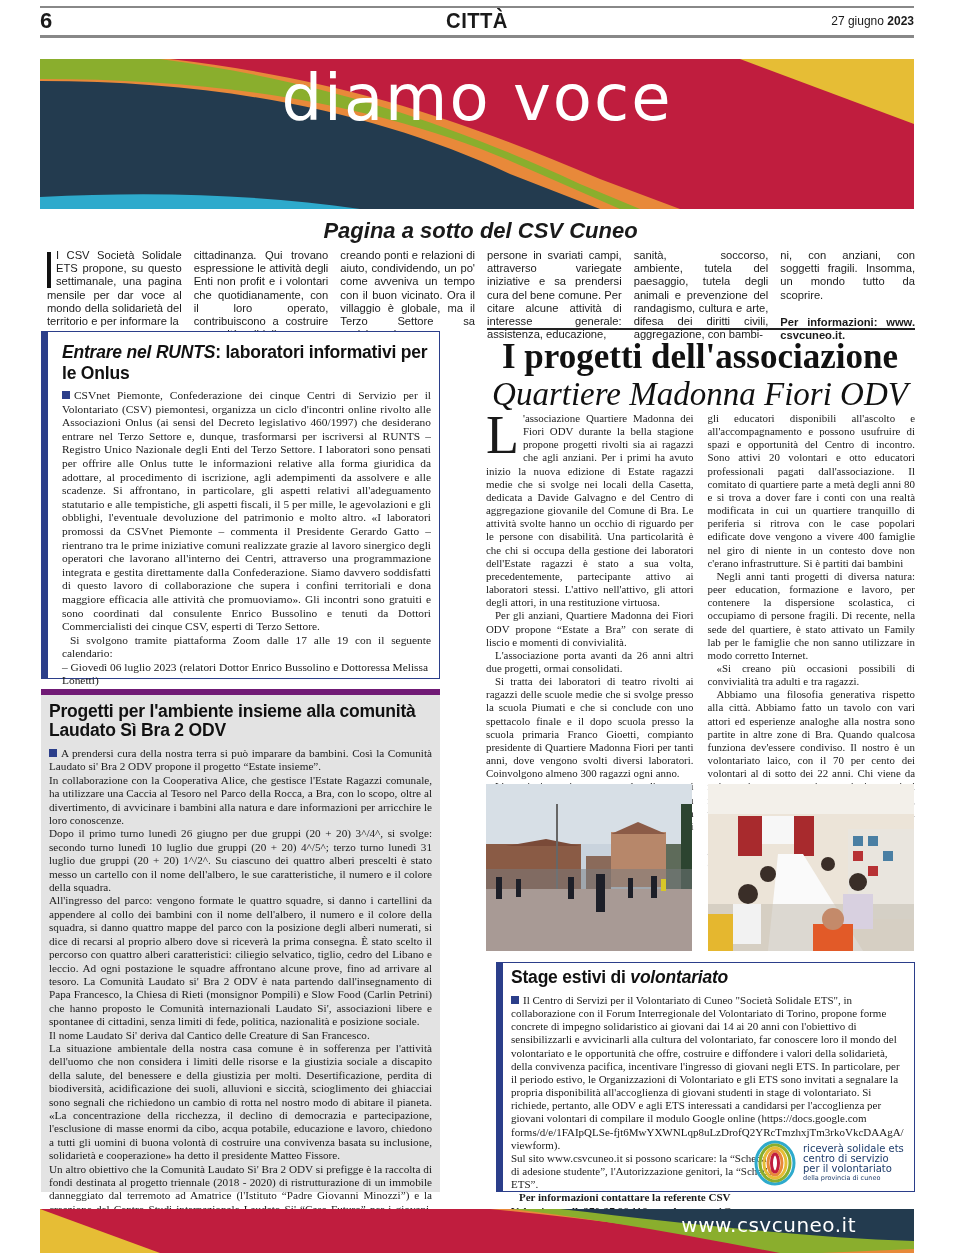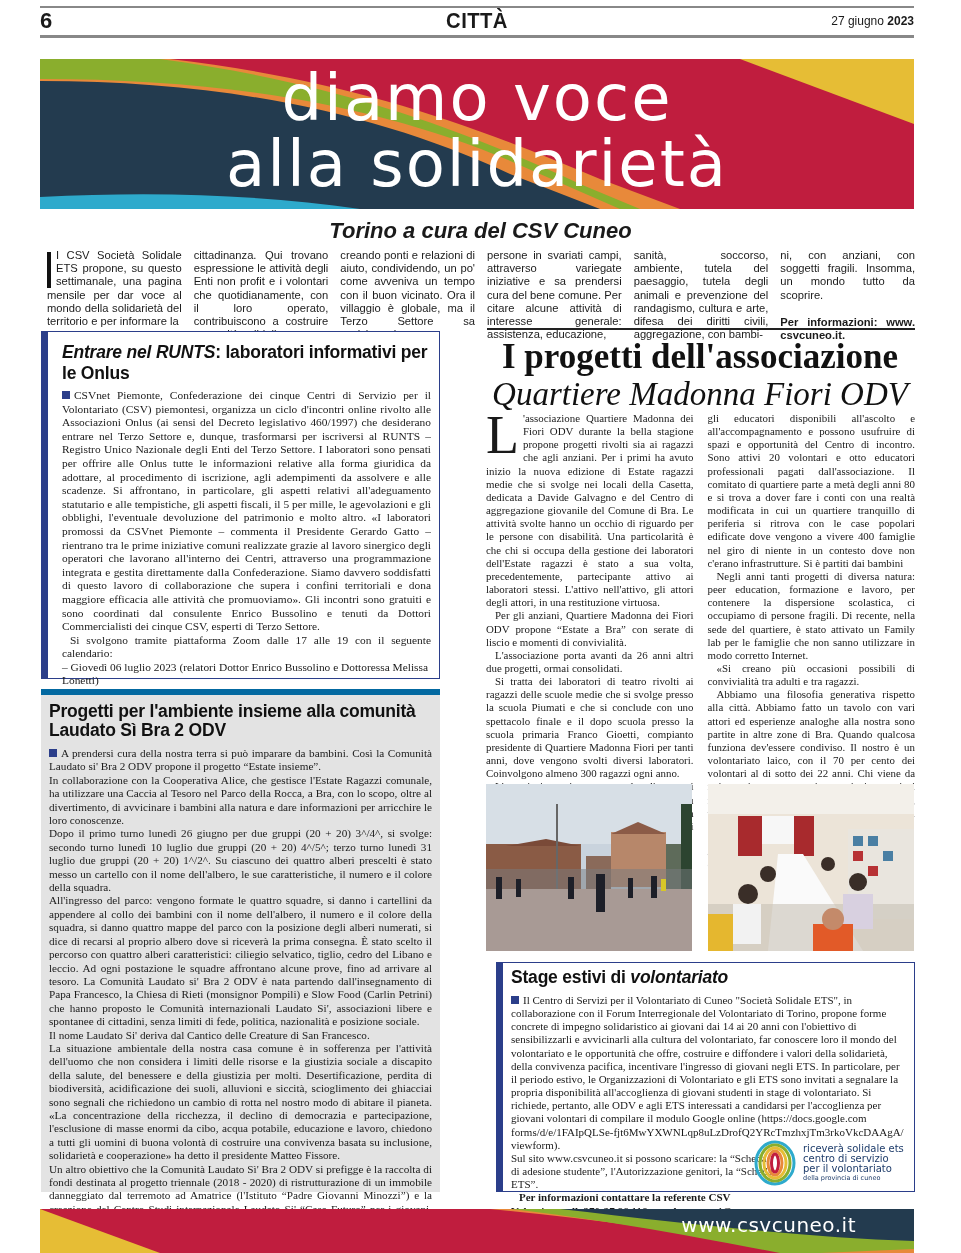--- a/index.html
+++ b/index.html
@@ -36,21 +36,21 @@
   .box-title-sans { font-family: "Liberation Sans", sans-serif; font-size: 17.5px; font-weight: bold; color: #111; margin-bottom: 5px; letter-spacing: -0.2px; }
   .box-title-sans i { font-style: italic; }
   .box-body { font-size: 11.4px; line-height: 13.6px; text-align: justify; }
   .box-body p { margin: 0; }
   .box-body .ind { text-indent: 8px; }
   .box-body .bul { display: inline-block; width: 8px; height: 8px; background: #2b3e8a; margin-right: 4px; vertical-align: 0; }
   .box-body .cal { text-align: left; }
   .box-body .bold { font-weight: bold; }
 
   
-  .box2 { position: absolute; left: 41px; top: 689px; width: 399px; height: 503px; background: #e3e3e3; border-top: 6px solid #0369a1; padding: 7px 8px 0 8px; }
+  .box2 { position: absolute; left: 41px; top: 689px; width: 399px; height: 503px; background: #e3e3e3; border-top: 6px solid #701a75; padding: 7px 8px 0 8px; }
   .box2 .box-title-sans { font-size: 17.5px; line-height: 19px; margin-bottom: 7px; }
   .box2 .box-body { font-size: 11.2px; line-height: 13.4px; }
 
   
   .art-title { position: absolute; left: 485px; top: 338px; width: 430px; text-align: center; font-family: "Liberation Serif", serif; color: #111; }
   .art-title .l1 { font-size: 35px; line-height: 38px; font-weight: bold; }
   .art-title .l2 { font-size: 33px; line-height: 36px; font-style: italic; }
   .art-cols { position: absolute; left: 486px; top: 412px; width: 429px; display: grid; grid-template-columns: 1fr 1fr; column-gap: 14px; font-size: 10.9px; line-height: 13.15px; text-align: justify; }
   .art-cols p { margin: 0; }
   .art-cols .ind { text-indent: 9px; }
@@ -89,24 +89,23 @@
   <svg width="874" height="150" viewBox="0 0 874 150">
     <rect width="874" height="150" fill="#c01d3e"></rect>
     <polygon points="700,0 874,0 874,65" fill="#e6bd35"></polygon>
     <path d="M0,0 L130,0 C300,20 420,60 560,120 L640,150 L0,150 Z" fill="#e8893a"></path>
     <path d="M0,0 L120,0 C280,22 400,60 540,125 L600,150 L0,150 Z" fill="#8aae2d"></path>
     <path d="M0,20 C200,20 360,50 500,115 L580,150 L0,150 Z" fill="#e8893a"></path>
     <path d="M0,22 C190,22 340,55 470,115 L560,150 L0,150 Z" fill="#233b4f"></path>
     <path d="M0,138 C120,132 220,136 320,150 L0,150 Z" fill="#2eaacc"></path>
   </svg>
   <div class="t1">diamo voce</div>
-  <div class="t2">alla solidarietà</div>
-</div>
-
-<div class="subtitle">Torino a cura del CSV Cuneo</div>
+</div>
+
+<div class="subtitle">Pagina a sotto del CSV Cuneo</div>
 
 <div class="intro">
   <p><span class="drop"></span><span>I CSV Società Solidale ETS propone, su questo settimanale, una pagina mensile per dar voce al mondo della solidarietà del territorio e per informare la</span></p>
   <p>cittadinanza. Qui trovano espressione le attività degli Enti non profit e i volontari che quotidianamente, con il loro operato, contribuiscono a costruire comunità solidali</p>
   <p>creando ponti e relazioni di aiuto, condividendo, un po' come avveniva un tempo con il buon vicinato. Ora il villaggio è globale, ma il Terzo Settore sa avvicinare le</p>
   <p>persone in svariati campi, attraverso variegate iniziative e sa prendersi cura del bene comune. Per citare alcune attività di interesse generale: assistenza, educazione,</p>
   <p>sanità, soccorso, ambiente, tutela del paesaggio, tutela degli animali e prevenzione del randagismo, cultura e arte, difesa dei diritti civili, aggregazione, con bambi-</p>
   <div>
     <p>ni, con anziani, con soggetti fragili. Insomma, un mondo tutto da scoprire.</p>
     <p class="info">Per informazioni: www. csvcuneo.it.</p>

